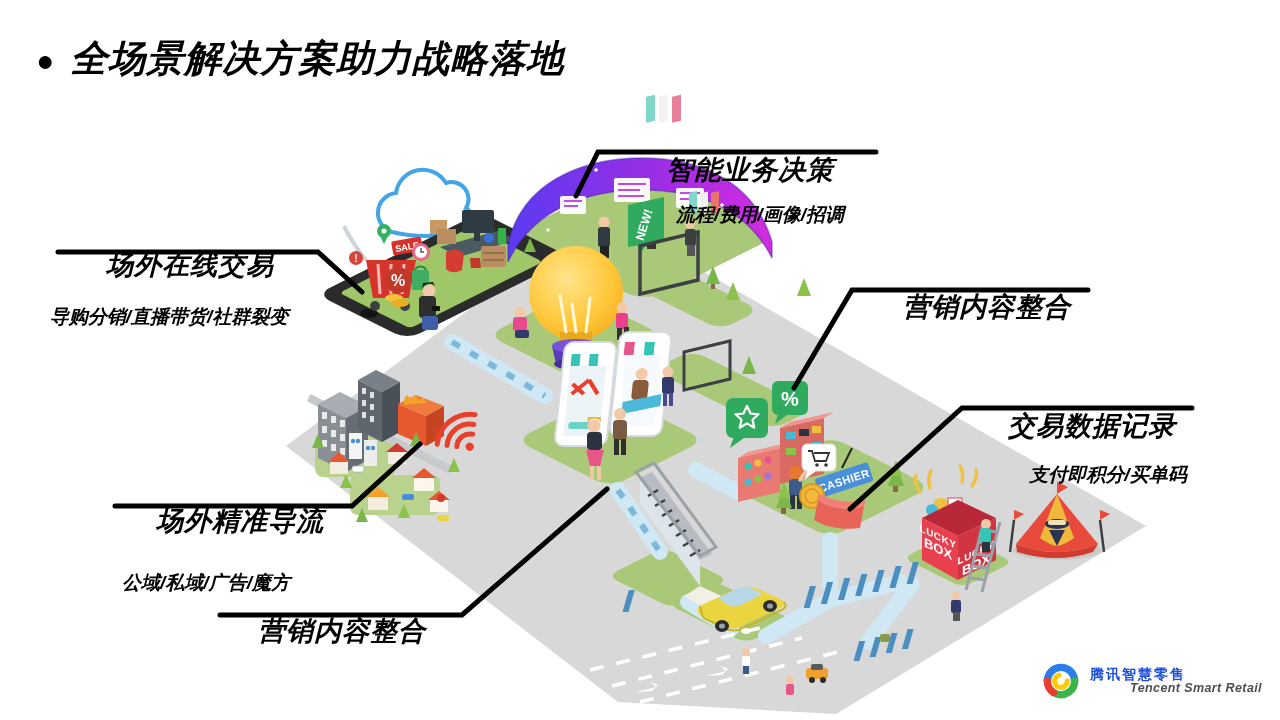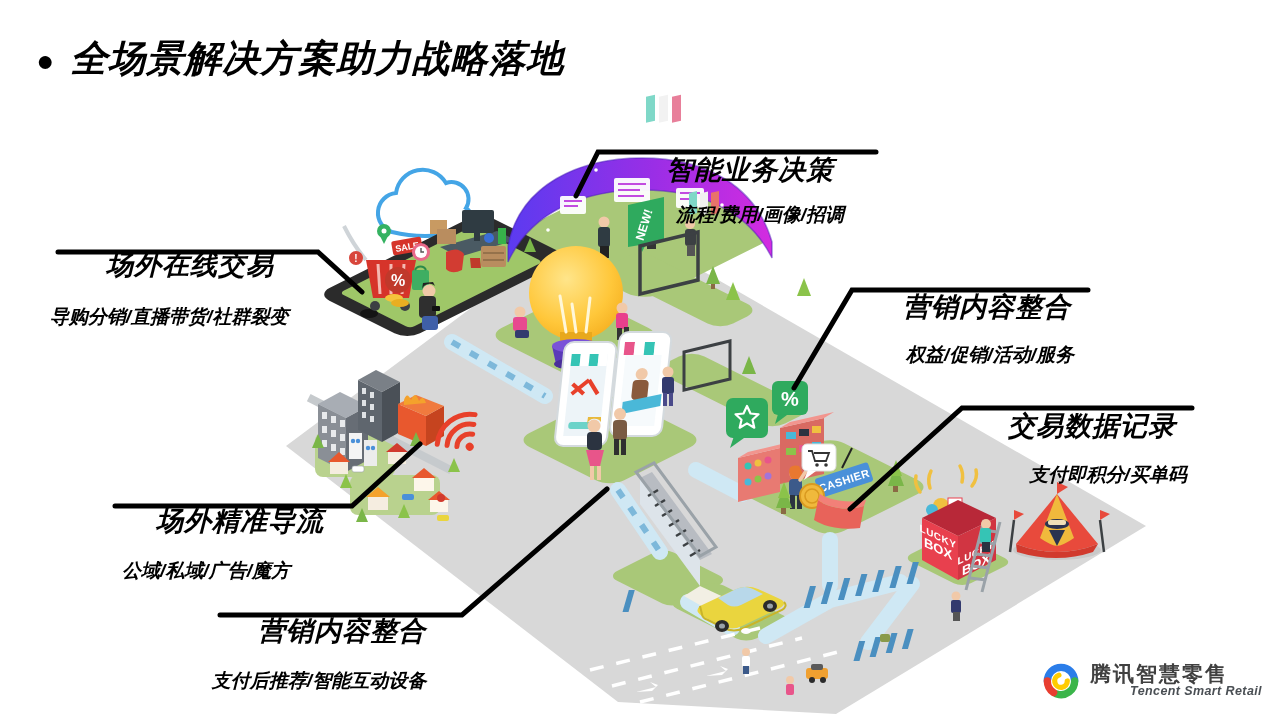--- a/index.html
+++ b/index.html
@@ -8,21 +8,21 @@
   .slide-title{position:absolute;left:36px;top:34px;display:flex;align-items:center;gap:16px;
                font-weight:bold;font-style:italic;color:#000;}
   .slide-title .bullet{font-size:30px;line-height:1;font-style:normal;transform:translateY(2px);}
   .slide-title .ttl{font-size:37px;letter-spacing:1px;}
   .co{position:absolute;width:260px;text-align:center;color:#000;font-style:italic;font-weight:bold;margin-top:42px;}
   .co-title{font-size:27px;letter-spacing:1px;white-space:nowrap;}
   .co-sub{font-size:19px;white-space:nowrap;}
   svg{position:absolute;left:0;top:0;}
   .brand{position:absolute;right:18px;bottom:18px;display:flex;align-items:center;gap:8px;}
   .brand .txt{display:flex;flex-direction:column;line-height:1.05;}
-  .brand .cn{font-size:21px;font-weight:bold;color:#404040;letter-spacing:2px;}
+  .brand .cn{font-size:14px;font-weight:bold;color:#1d4ed8;letter-spacing:2px;}
   .brand .en{font-size:12.5px;font-weight:bold;font-style:italic;color:#4a4f54;letter-spacing:.4px;margin-left:40px;}
 </style>
 </head>
 <body>
 
 <div class="stage">
 
   <svg width="1280" height="720" viewBox="0 0 1280 720">
     <defs>
       <linearGradient id="domeG" x1="0" y1="0" x2="1" y2="0">
@@ -531,30 +531,28 @@
     <span class="ttl">全场景解决方案助力战略落地</span>
   </div>
 
   <div class="co co-title" style="left:620px;top:110px;">智能业务决策</div>
   <div class="co co-sub" style="left:630px;top:160px;">流程/费用/画像/招调</div>
 
   <div class="co co-title" style="left:60px;top:205px;">场外在线交易</div>
   <div class="co co-sub" style="left:39px;top:262px;">导购分销/直播带货/社群裂变</div>
 
   <div class="co co-title" style="left:857px;top:247px;">营销内容整合</div>
-  <div class="co co-sub" style="left:860px;top:300px;">权益/促销/活动/服务</div>
 
   <div class="co co-sub" style="left:978px;top:420px;">支付即积分/买单码</div>
   <div class="co co-title" style="left:962px;top:366px;">交易数据记录</div>
 
   <div class="co co-title" style="left:110px;top:461px;">场外精准导流</div>
-  <div class="co co-sub" style="left:76px;top:516px;">公域/私域/广告/魔方</div>
+  <div class="co co-sub" style="left:76px;top:528px;">公域/私域/广告/魔方</div>
 
   <div class="co co-title" style="left:212px;top:571px;">营销内容整合</div>
-  <div class="co co-sub" style="left:189px;top:626px;">支付后推荐/智能互动设备</div>
 
   <div class="brand">
     <svg width="42" height="42" viewBox="0 0 40 40" style="position:static;">
       <path d="M7,20 A13,13 0 0 1 33,20" fill="none" stroke="#2b7de9" stroke-width="7" stroke-linecap="round"></path>
       <path d="M33,20 A13,13 0 0 1 16,32.4" fill="none" stroke="#3bb54a" stroke-width="7" stroke-linecap="round"></path>
       <path d="M13,31 A13,13 0 0 1 7,20" fill="none" stroke="#e83e30" stroke-width="7" stroke-linecap="round"></path>
       <path d="M26,20 A6,6 0 1 1 18,14.4" fill="none" stroke="#ffcc00" stroke-width="5" stroke-linecap="round"></path>
     </svg>
     <div class="txt">
       <span class="cn">腾讯智慧零售</span>

